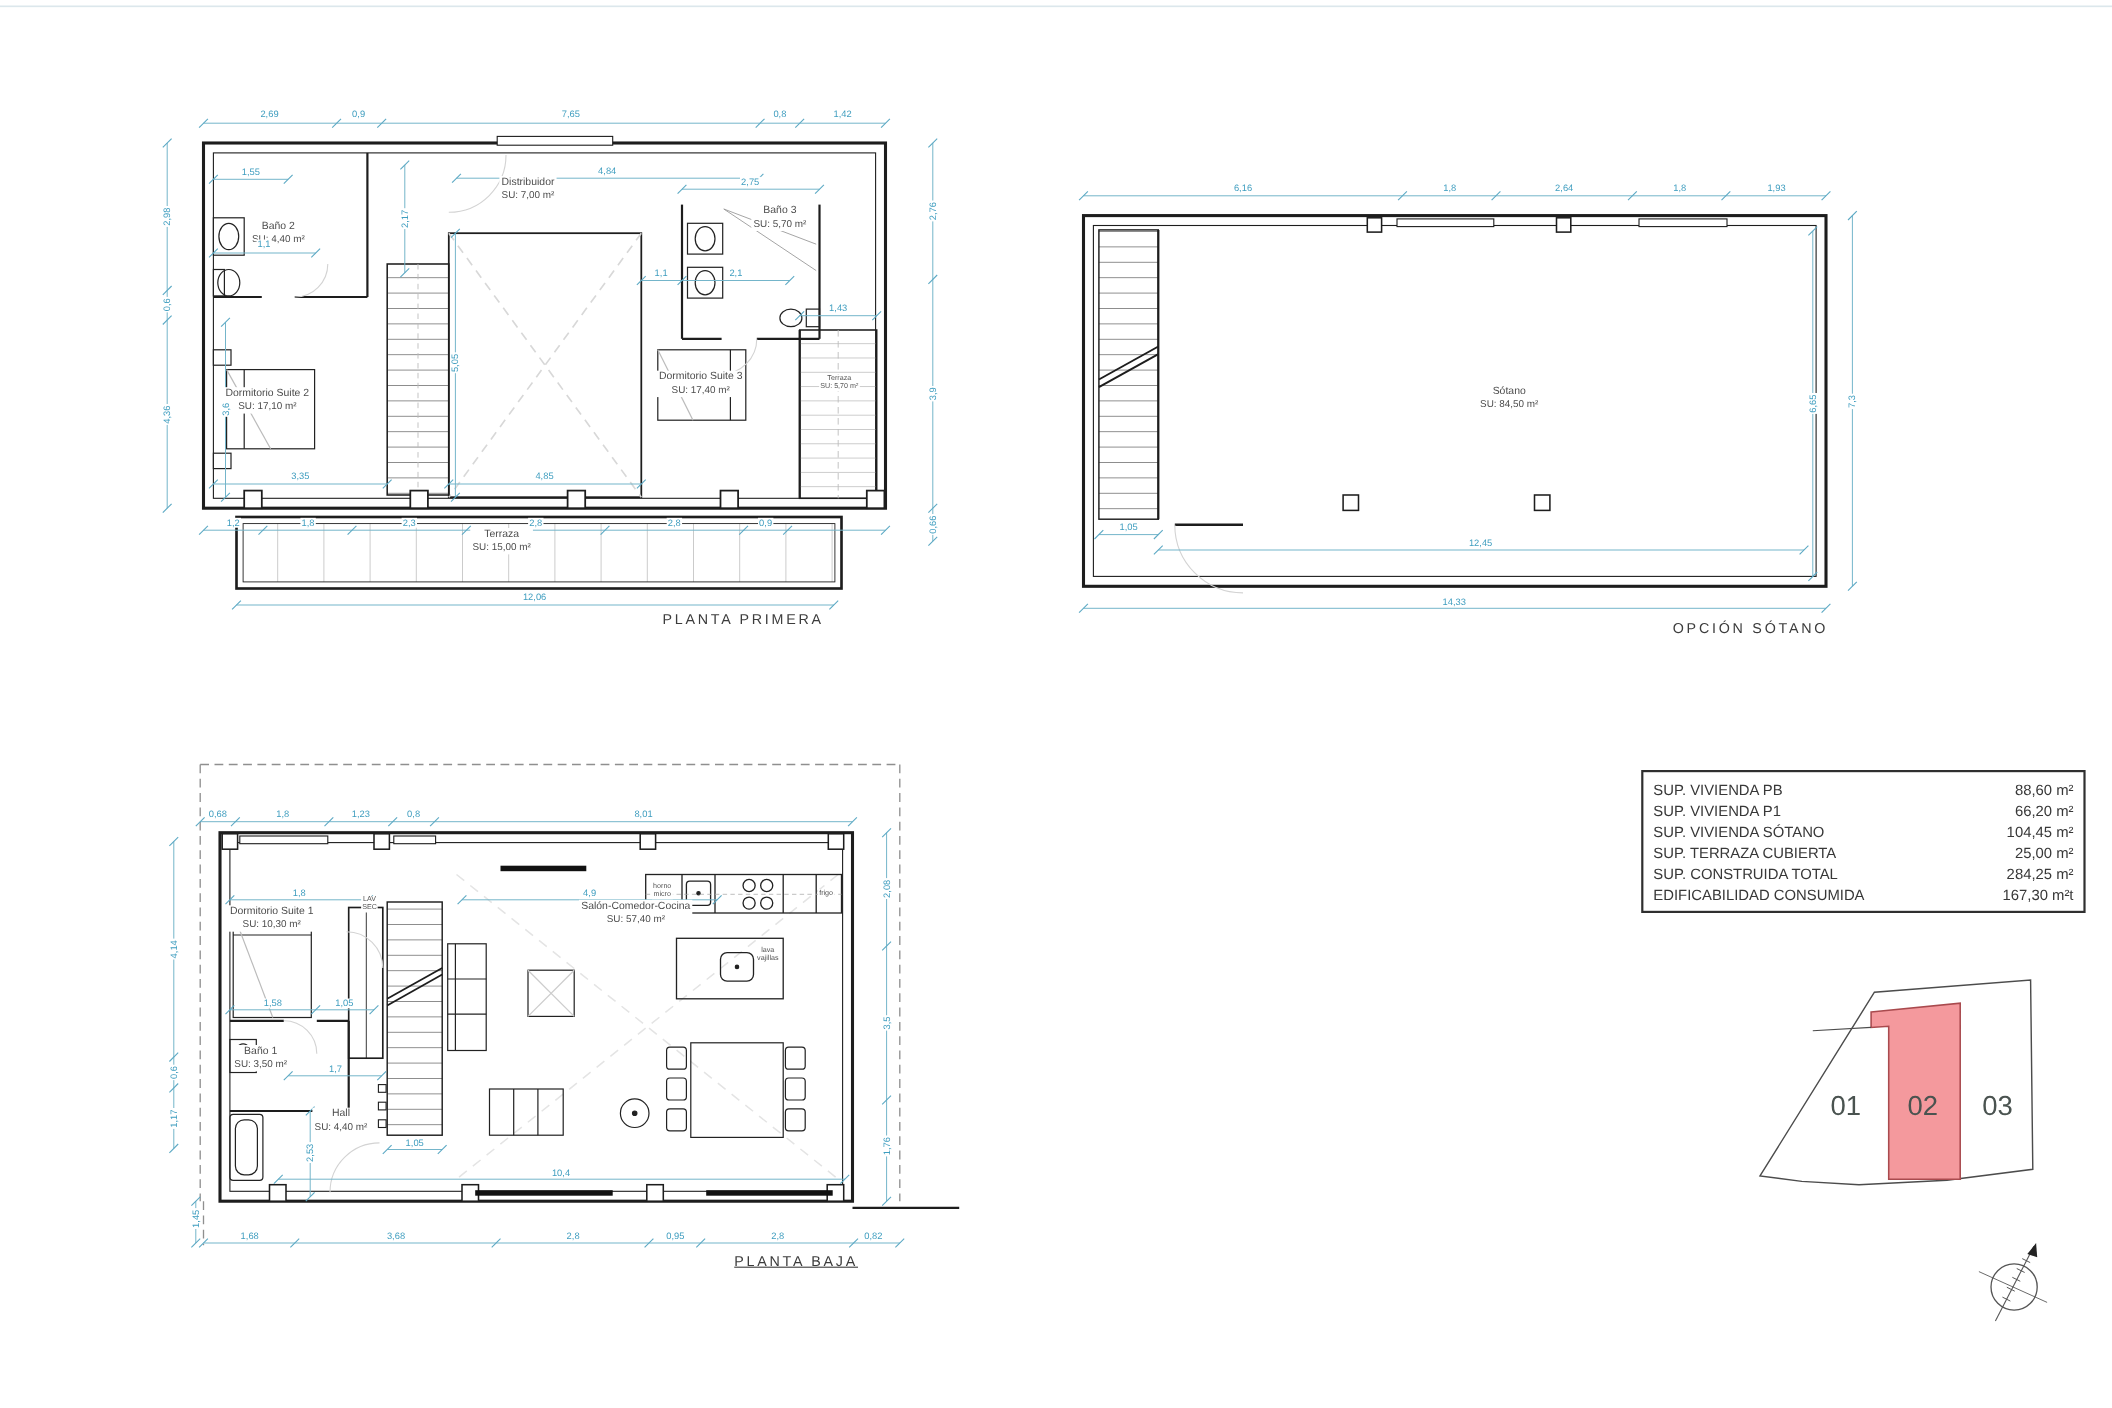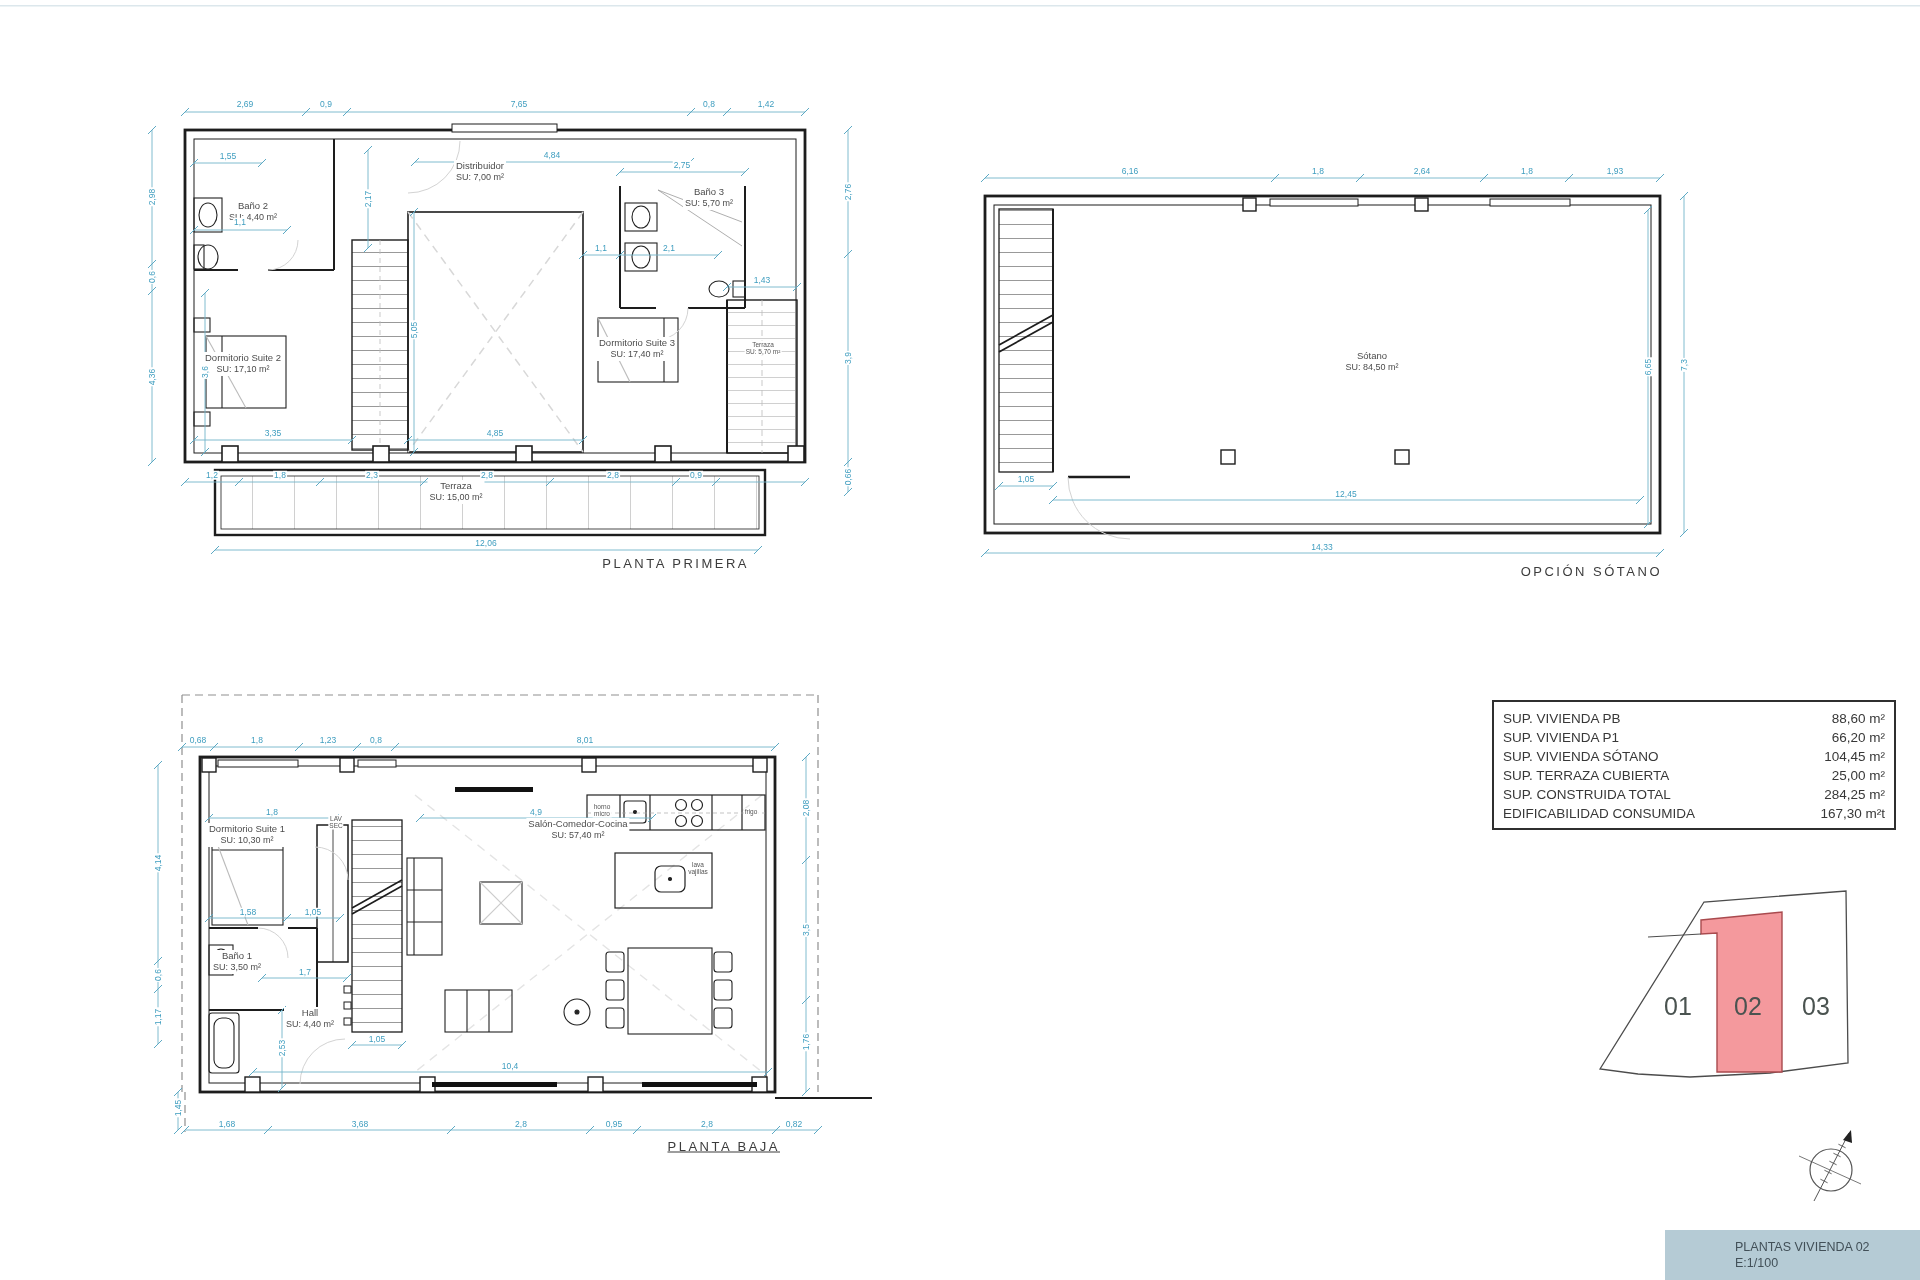--- a/index.html
+++ b/index.html
@@ -526,18 +526,14 @@
       <div class="sum-row">
         <span>SUP. CONSTRUIDA TOTAL</span>
         <span>284,25 m²</span>
       </div>
       <div class="sum-row">
         <span>EDIFICABILIDAD CONSUMIDA</span>
         <span>167,30 m²t</span>
       </div>
     </div>
 
-<div class="title-block">
-  <div>PLANTAS VIVIENDA 02</div>
-  <div>E:1/100</div>
+
 </div>
 
-</div>
-
 </body></html>

